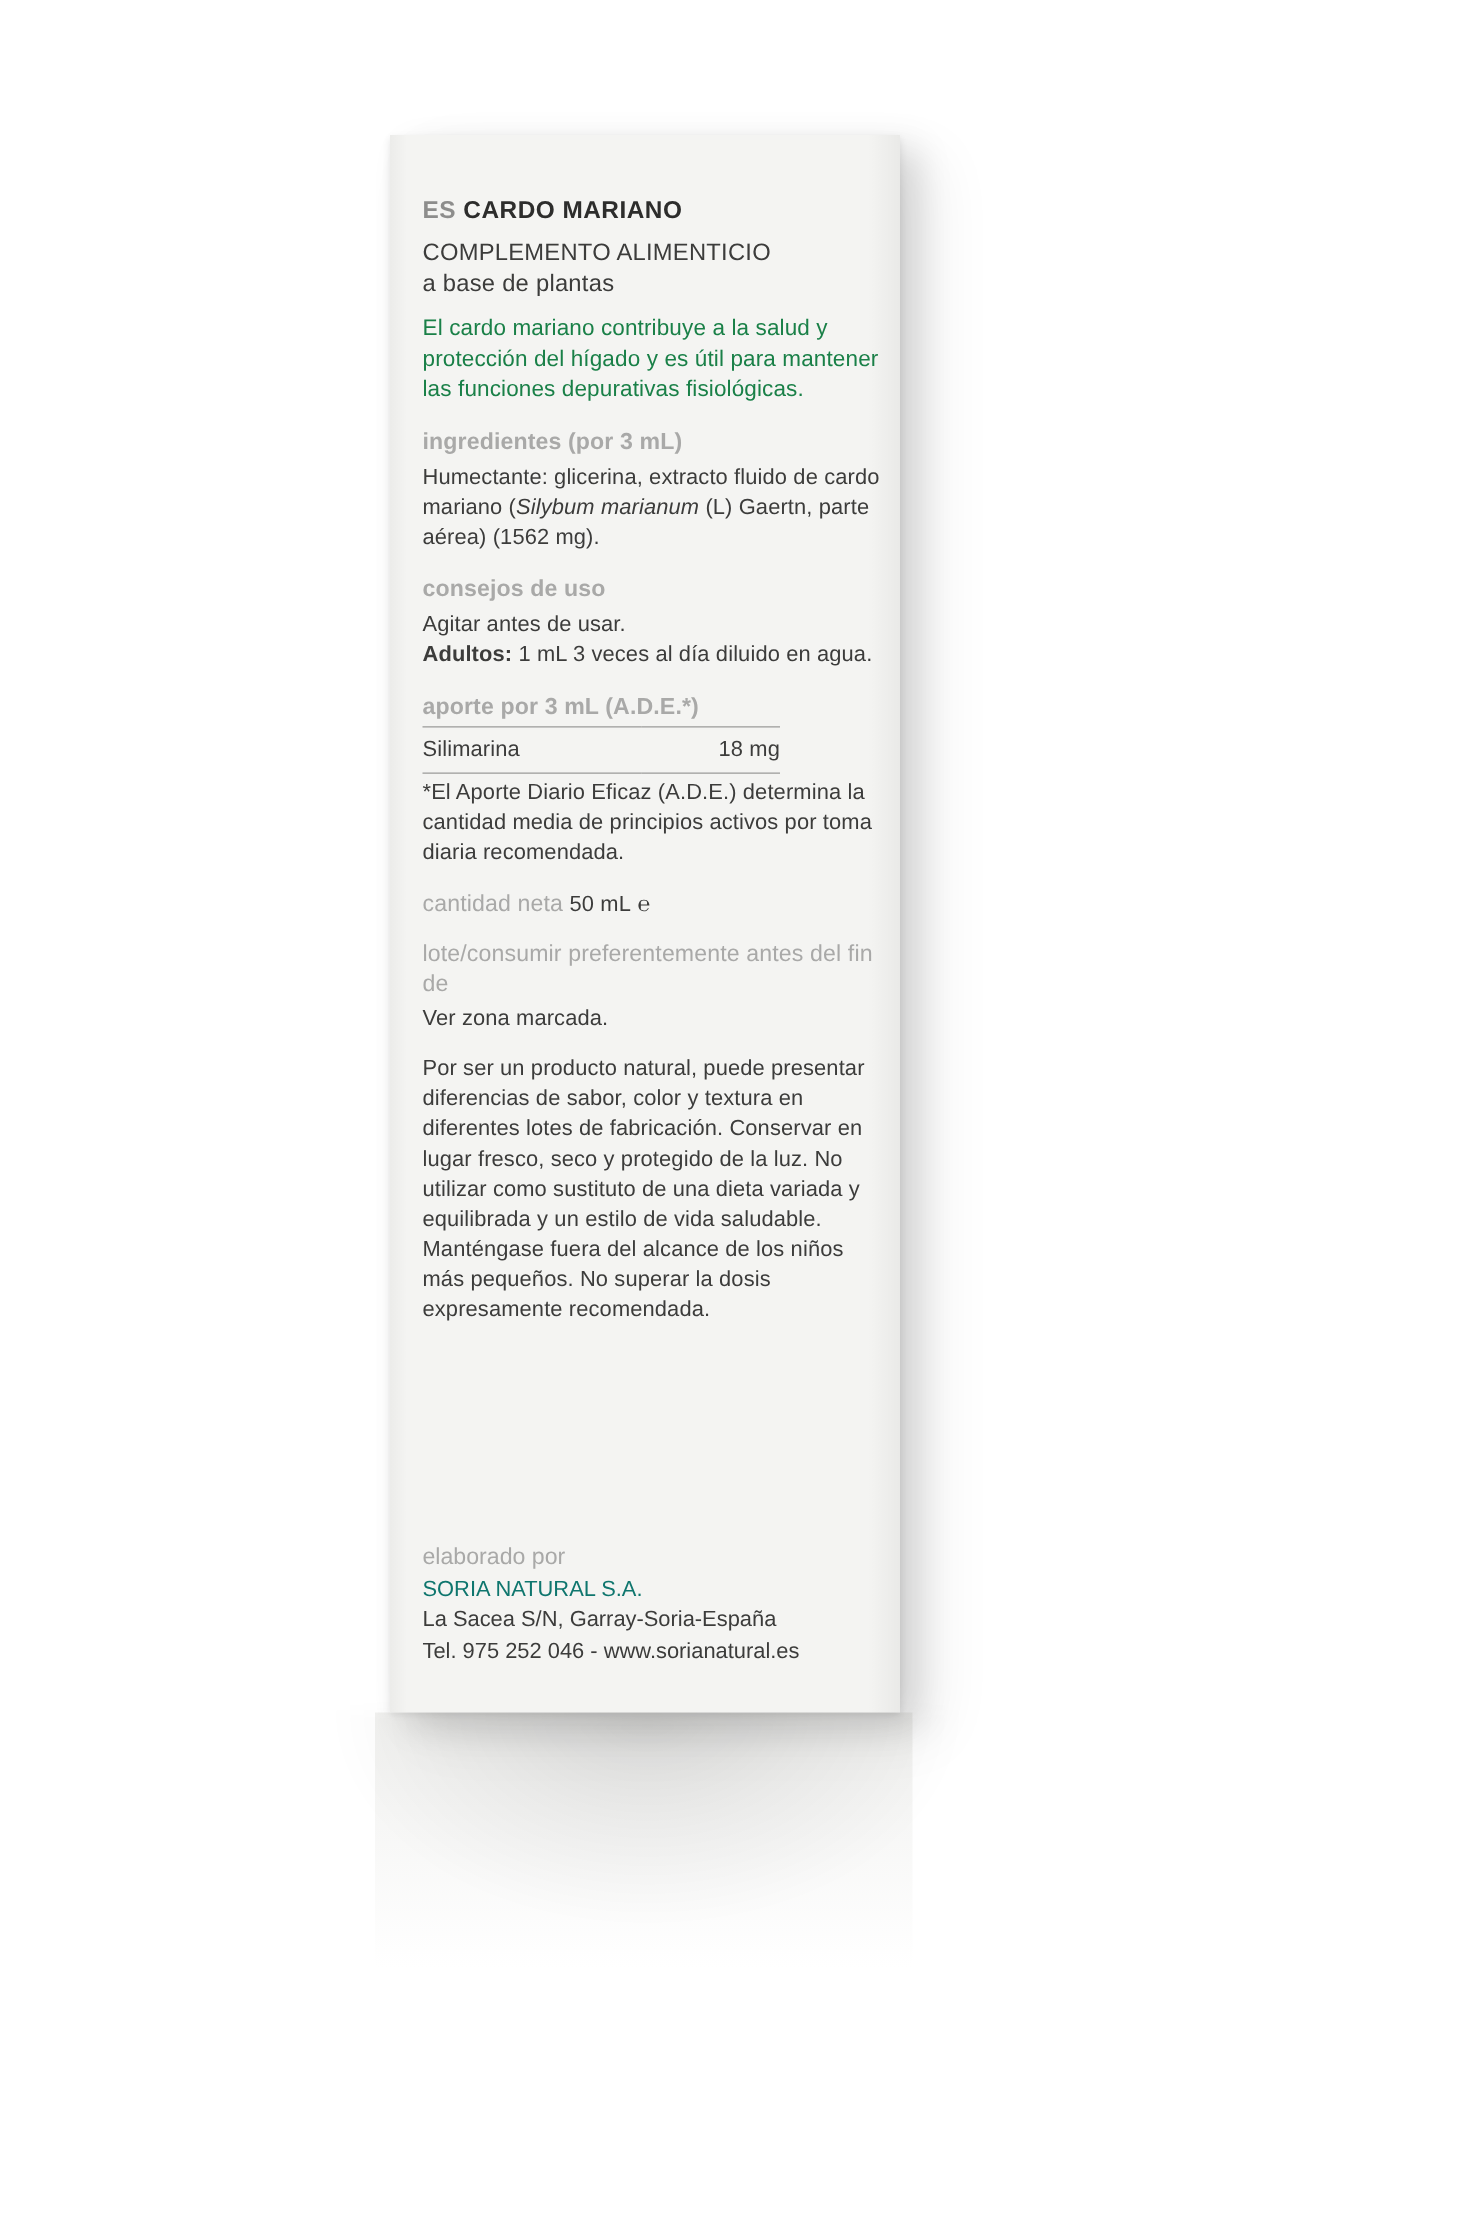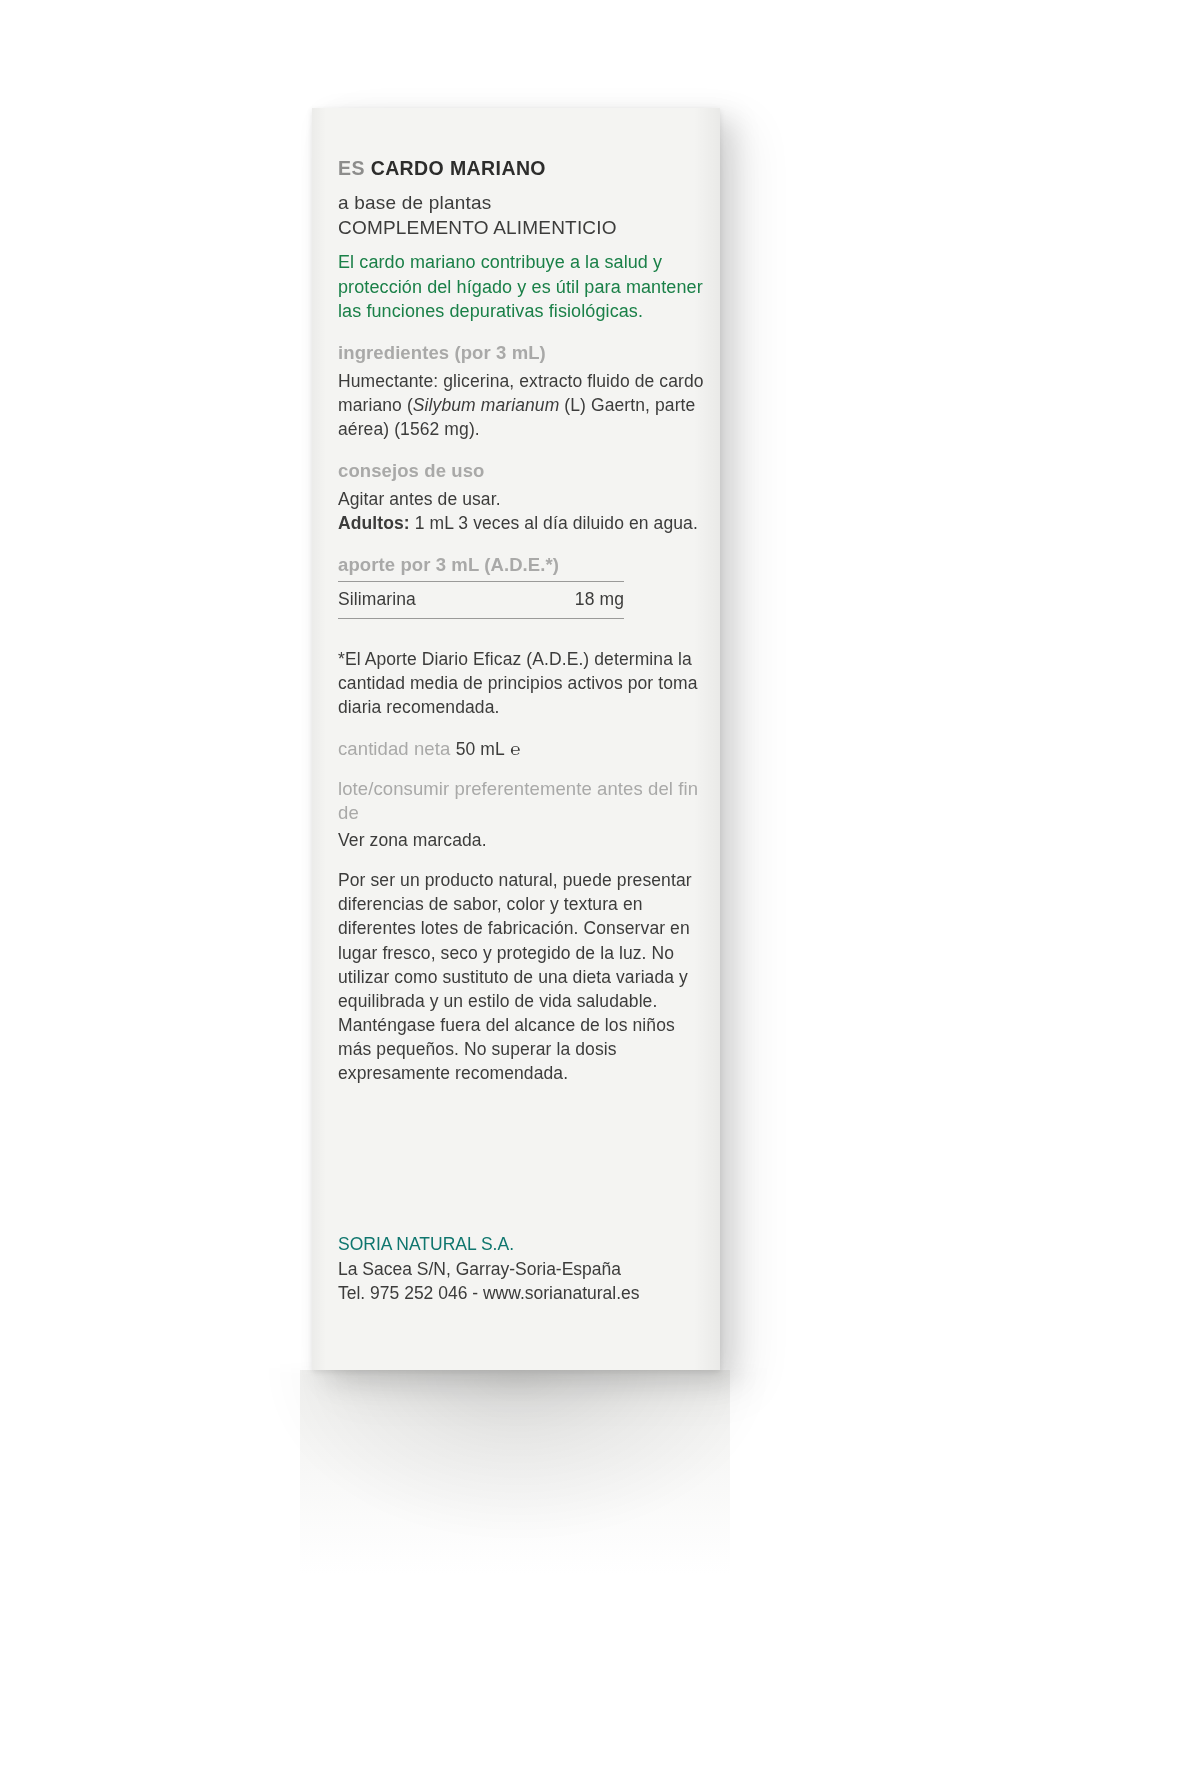--- a/index.html
+++ b/index.html
@@ -151,21 +151,21 @@
     border-bottom: 1px solid #9a9a99;
     padding: 5px 0 6px 0;
     font-size: 17.5px;
     color: #3c3c3b;
   }
   .nutri-table td.value {
     text-align: right;
   }
 
   .ade-note {
-    margin-top: 28px;
+    margin-top: 2px;
     font-size: 17.5px;
     line-height: 1.38;
   }
 
   .inline-head {
     color: #a9a9a8;
   }
 
   .net-line {
     margin-top: 17px;
@@ -228,22 +228,22 @@
   <div class="package">
 
     <div class="content">
 
       <div class="title-row">
         <span class="title-es">ES</span>
         <span class="title-name">CARDO MARIANO</span>
       </div>
 
       <div class="subtitle">
+        <div>COMPLEMENTO ALIMENTICIO</div>
         <div>a base de plantas</div>
-        <div>COMPLEMENTO ALIMENTICIO</div>
       </div>
 
       <div class="claim">El cardo mariano contribuye a la salud y protección del hígado y es útil para mantener las funciones depurativas fisiológicas.</div>
 
       <div class="section-head">ingredientes (por 3 mL)</div>
       <div class="body-text"><span>Humectante: glicerina, extracto fluido de cardo mariano (</span><em class="sci">Silybum marianum</em><span> (L) Gaertn, parte aérea) (1562 mg).</span></div>
 
       <div class="section-head">consejos de uso</div>
       <div class="body-text">Agitar antes de usar.</div>
       <div class="body-text"><span class="bold">Adultos:</span><span> 1 mL 3 veces al día diluido en agua.</span></div>
@@ -262,19 +262,20 @@
 
       <div class="net-line"><span class="inline-head">cantidad neta</span> <span class="val">50 mL</span> <span class="e-mark">℮</span></div>
 
       <div class="lot-head">lote/consumir preferentemente antes del fin de</div>
       <div class="lot-value body-text">Ver zona marcada.</div>
 
       <div class="warnings">Por ser un producto natural, puede presentar diferencias de sabor, color y textura en diferentes lotes de fabricación. Conservar en lugar fresco, seco y protegido de la luz. No utilizar como sustituto de una dieta variada y equilibrada y un estilo de vida saludable. Manténgase fuera del alcance de los niños más pequeños. No superar la dosis expresamente recomendada.</div>
     </div>
 
     <div class="manufacturer">
+      <div class="mf-head">elaborado por</div>
       <div class="mf-name">SORIA NATURAL S.A.</div>
       <div>La Sacea S/N, Garray-Soria-España</div>
       <div>Tel. 975 252 046 - www.sorianatural.es</div>
     </div>
 
   </div>
 </div>
 
 </body></html>

